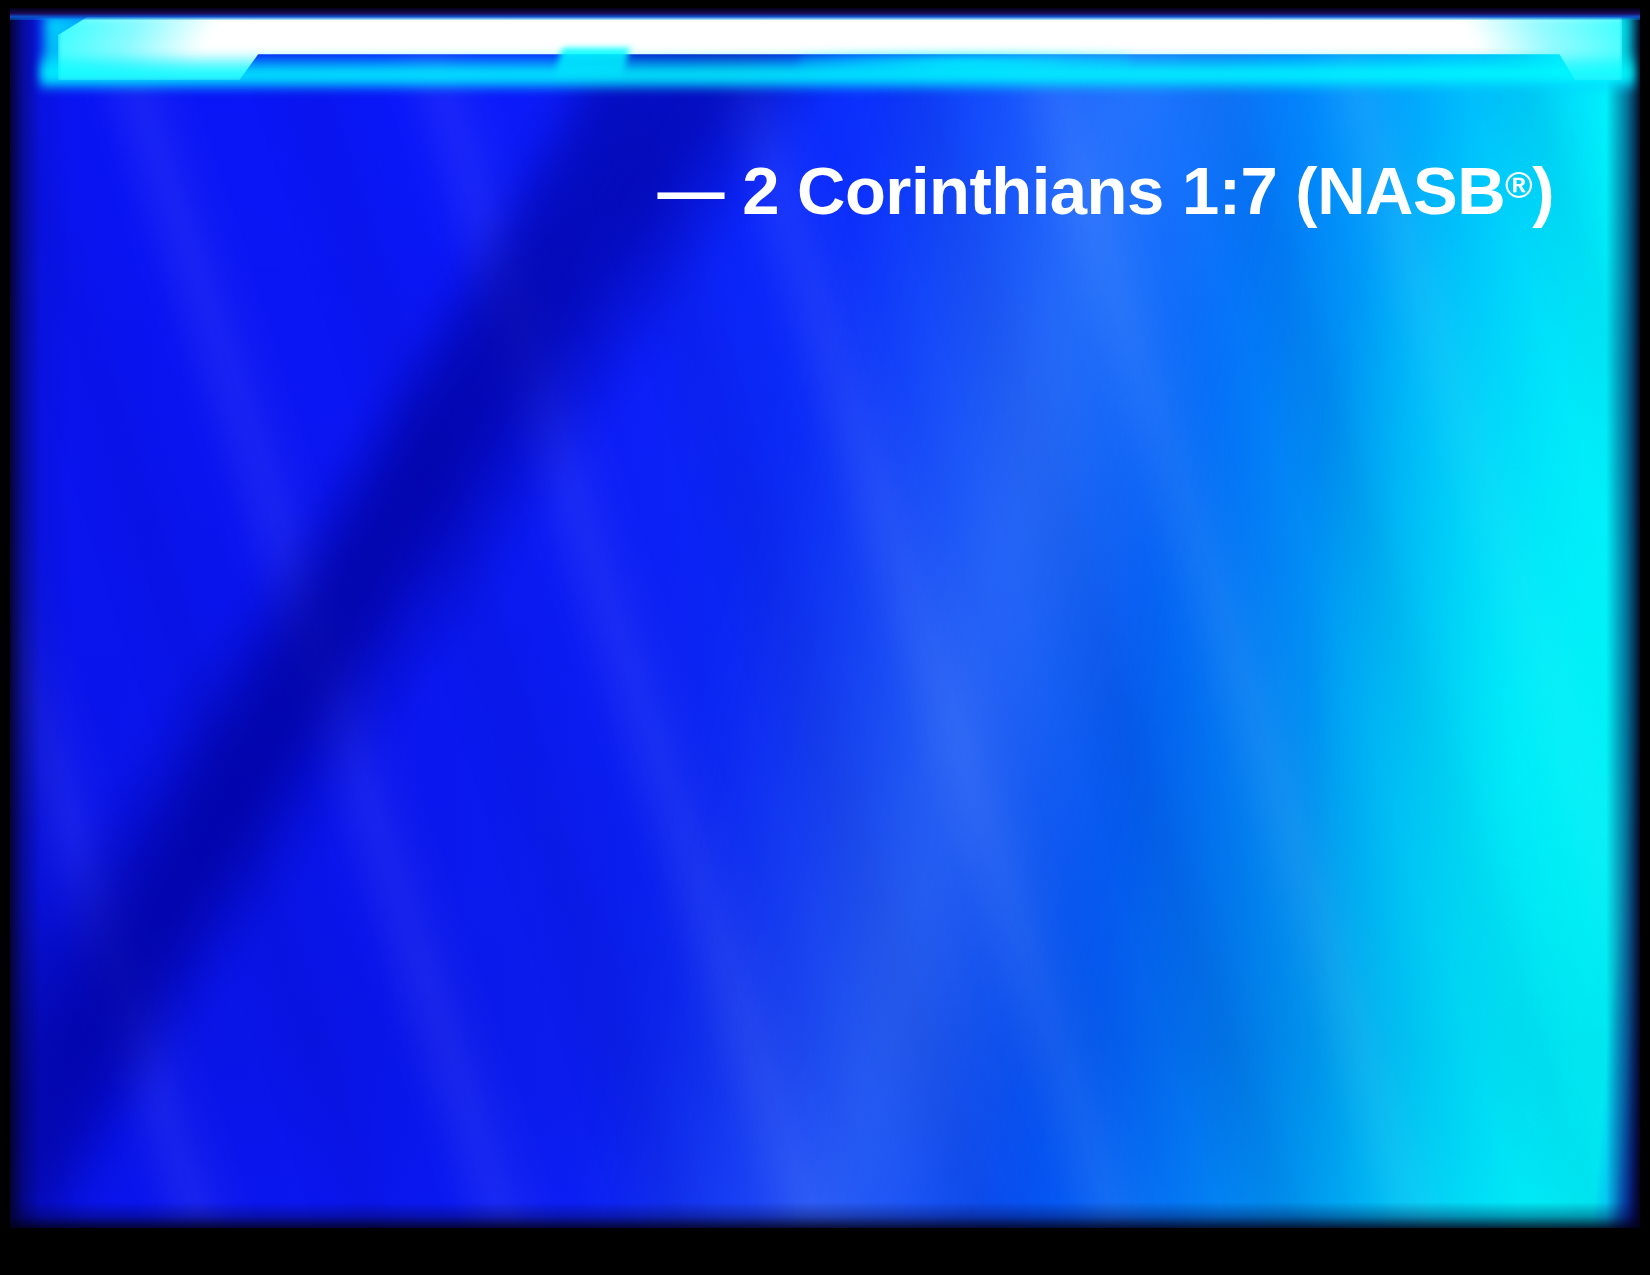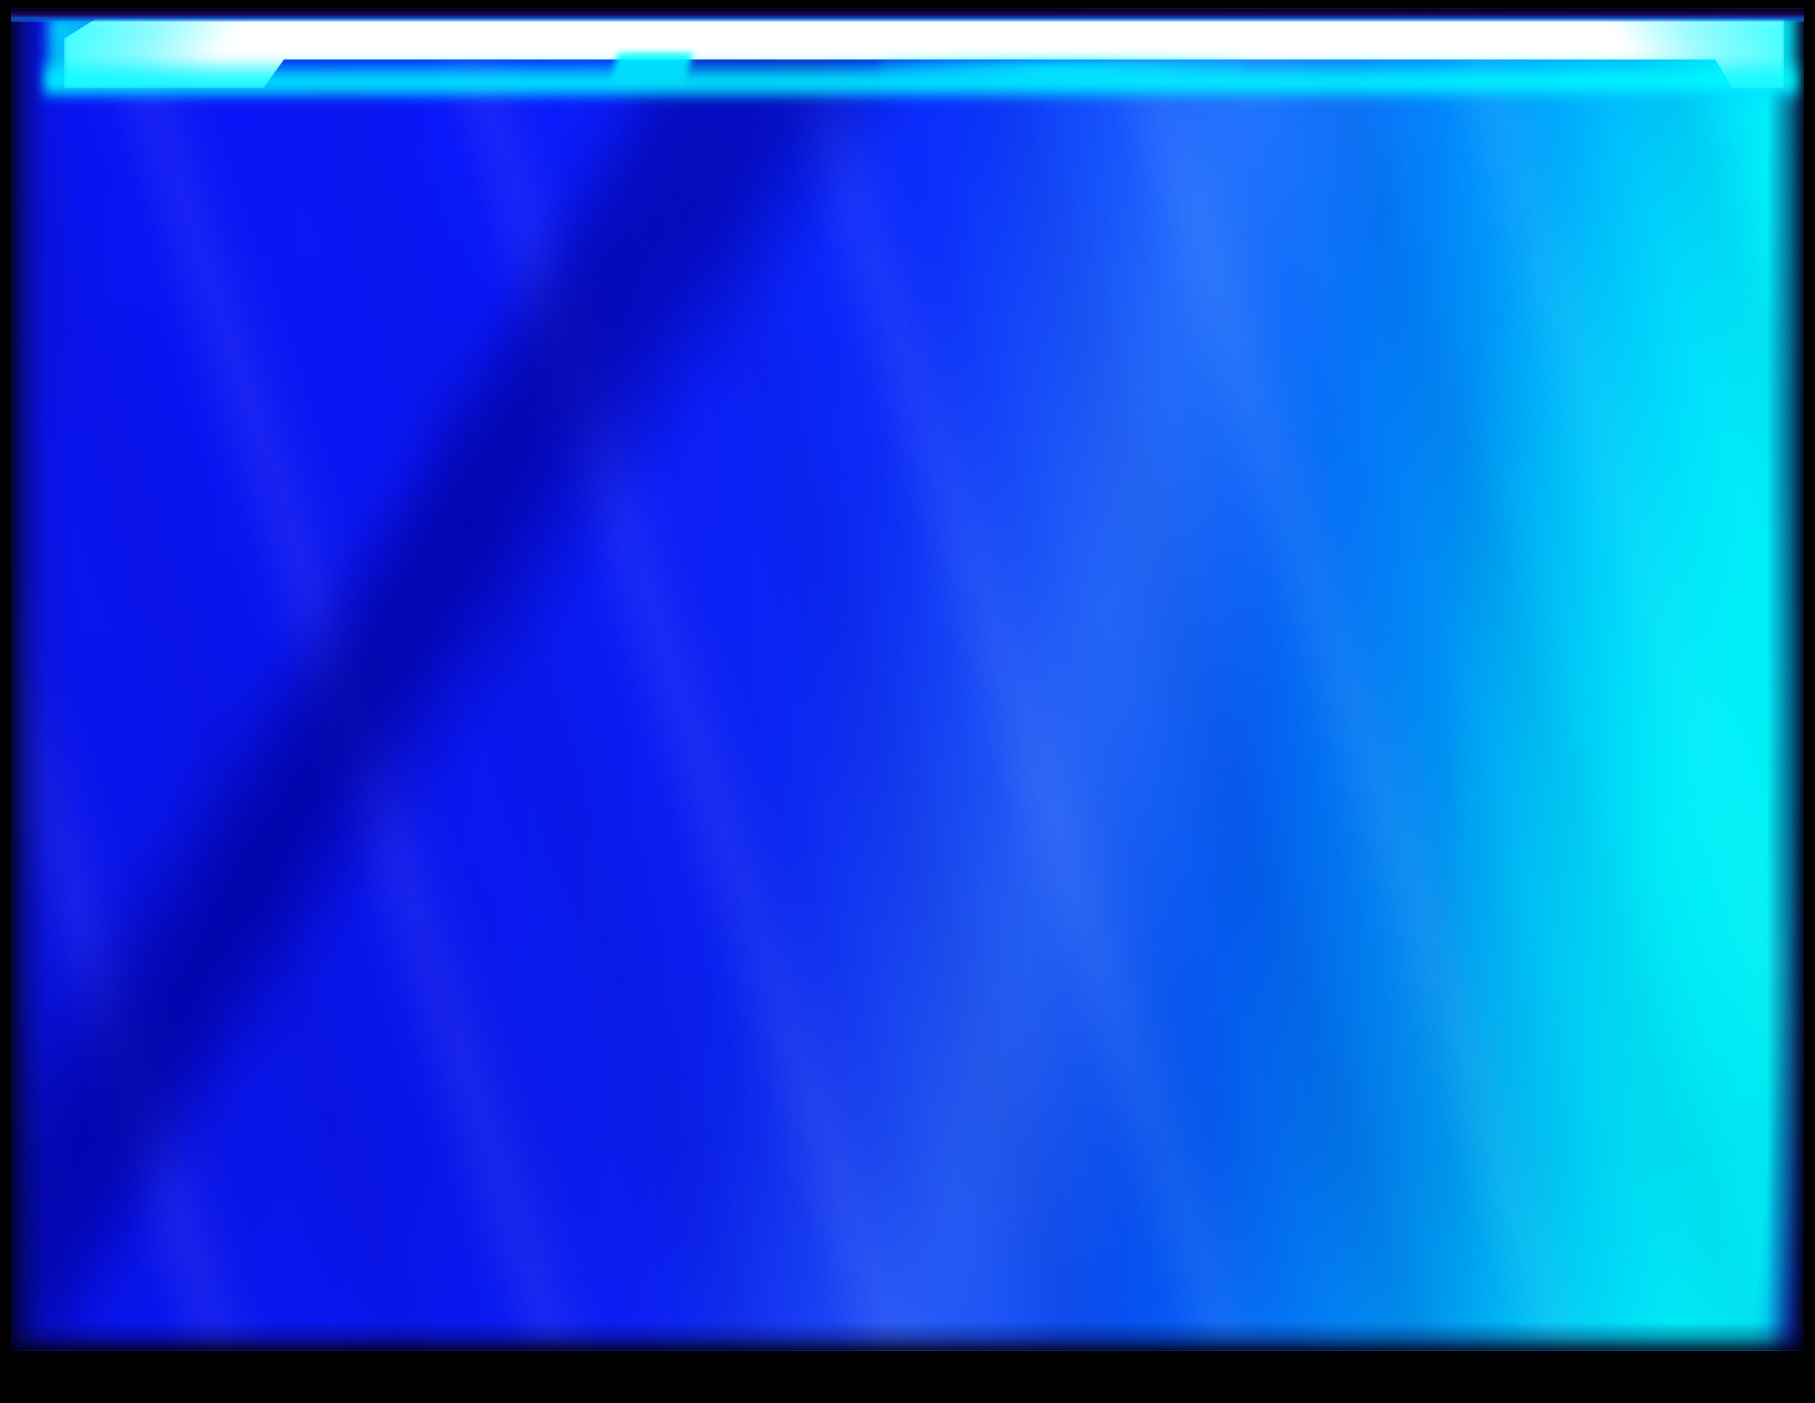--- a/index.html
+++ b/index.html
@@ -347,16 +347,22 @@
       <div class="topbar"></div>
       <div class="topbar-cyan"></div>
       <div class="topbar-cyan-left"></div>
       <div class="topbar-cyan-right"></div>
       <div class="topbar-notch"></div>
       <div class="topbar-blob"></div>
       <div class="topbar-darkline"></div>
     </div>
 
     <div class="verse-block">
+      <p class="verse-ref">
+        <span>—</span>
+        <span>2 Corinthians</span>
+        <span>1:7</span>
+        <span>(</span><span>NASB</span><span class="reg">®</span><span>)</span>
+      </p>
     </div>
 
   </div>
 </div>
 
 </body></html>

